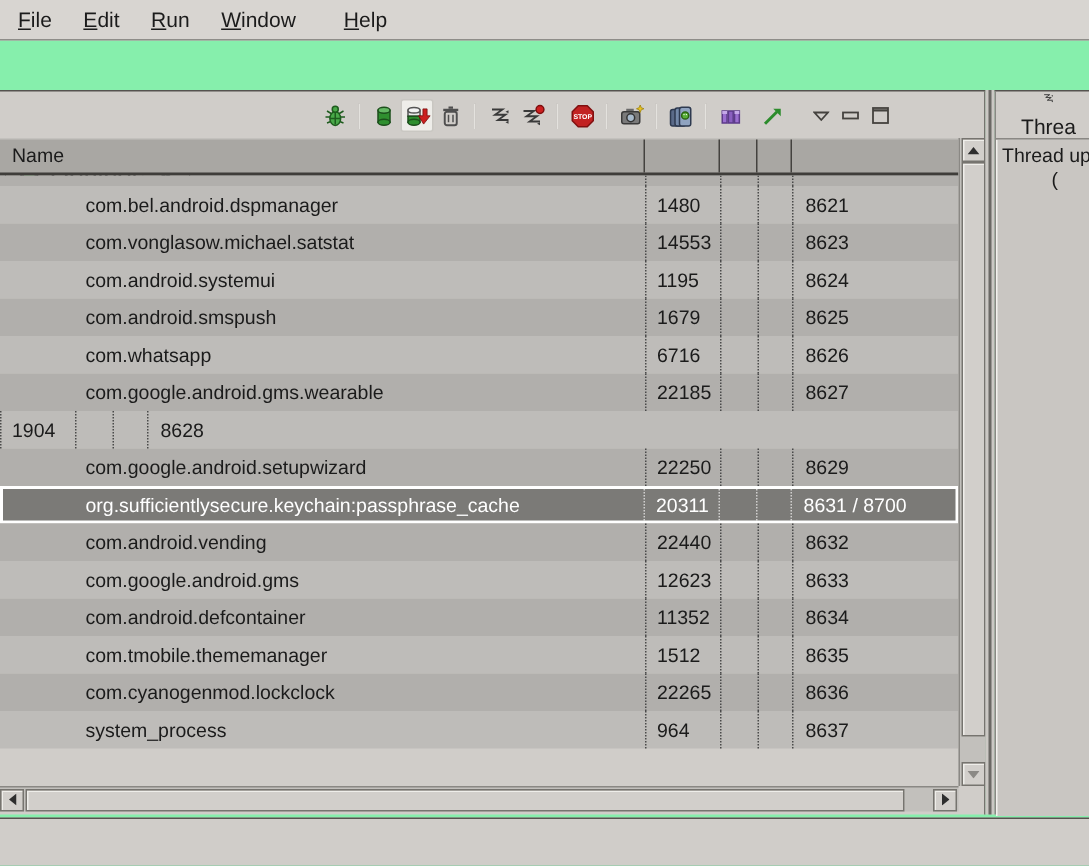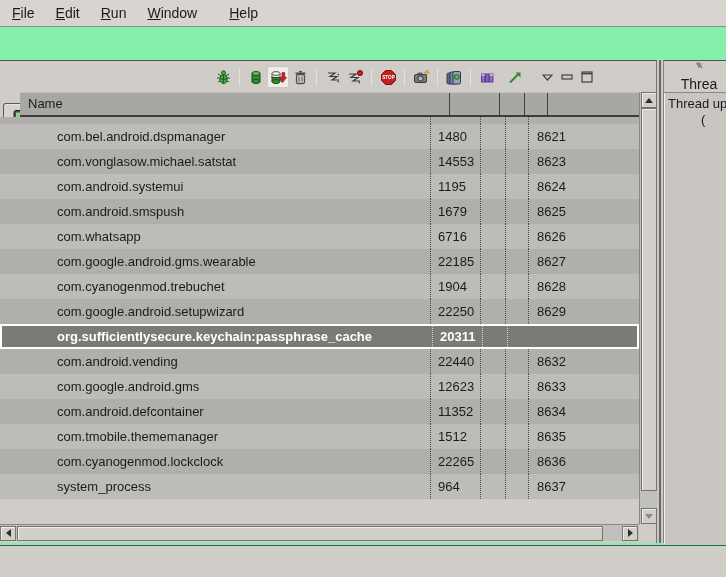--- a/index.html
+++ b/index.html
@@ -33,37 +33,37 @@
   
   .dtoolbar { position:absolute; left:212px; top:4px; height:24px; display:flex; align-items:center; }
   .tbtn { width:22px; height:22px; display:flex; align-items:center; justify-content:center; }
   .tbtn.hl { background:#eeede9; border:1px solid #c9c7c2; border-radius:2px; }
   .tsep { width:1px; height:17px; background:#9b9994; border-right:1px solid #e4e2de; margin:0 5px; }
   .winbtns { display:flex; align-items:center; gap:8px; margin-left:16px; }
   
   .theader {
     position:absolute; left:0; top:31px; width:639px; height:25px;
     background:#a9a7a3; border-top:1px solid #c3c1bd; border-bottom:2px solid #3f3d3a;
-    display:flex; font-size:13px;margin-left:20px;
+    display:flex; font-size:13px;
   }
   .theader .hc { height:100%; line-height:22px; border-right:1px solid #44423f; }
   .hc.hname { width:430px; padding-left:8px; }
   .hc.hpid { width:50px; } .hc.hc1 { width:25px; } .hc.hc2 { width:23px; }
   .hc.hport { width:111px; border-right:none; }
   .rows { position:absolute; left:0; top:56px; width:639px; height:407px; overflow:hidden; }
   .sliver { height:7px; background:#b1afac; display:flex; }
   .row { display:flex; height:25px; line-height:25px; font-size:13px; }
   .row.lt { background:#bebcb9; } .row.dk { background:#b1afac; }
   .cell { height:100%; overflow:hidden; white-space:nowrap; }
   .cell.name { width:430px; padding-left:57px; }
   .cell.pid  { width:50px; padding-left:7px; border-left:1px dotted #4a4a4a; }
   .cell.c1   { width:25px; border-left:1px dotted #4a4a4a; }
   .cell.c2   { width:23px; border-left:1px dotted #4a4a4a; }
   .cell.port { width:111px; padding-left:8px; border-left:1px dotted #4a4a4a; }
-  .row.selected { background:#7b7a77; color:#ffffff; border:2px solid #ffffff; line-height:21px;font-weight:bold; }
+  .row.selected { background:#7b7a77; color:#ffffff; border:2px solid #ffffff; line-height:21px; }
   .row.selected .cell { border-left-color:rgba(255,255,255,.65); }
   .row.selected .cell.name { padding-left:55px; border-left:none; }
   
   .vscroll { position:absolute; left:639px; top:31px; width:18px; height:432px;
     background:#c2c0bc; border-left:1px solid #8a8884; }
   .hscroll { position:absolute; left:0; top:463px; width:639px; height:17px;
     background:#c2c0bc; border-top:1px solid #8a8884; display:flex; align-items:center; }
   .sbtn { background:#d2cfcb; border:1px solid #76746f;
     box-shadow: inset 1px 1px 0 #efeeea; display:flex; align-items:center; justify-content:center; }
   .vscroll .sbtn { position:absolute; left:1px; width:16px; height:16px; }
@@ -296,38 +296,38 @@
         <div class="cell port">8626</div>
       </div>
       <div class="row dk">
         <div class="cell name">com.google.android.gms.wearable</div>
         <div class="cell pid">22185</div>
         <div class="cell c1"></div>
           <div class="cell c2"></div>
         <div class="cell port">8627</div>
       </div>
       <div class="row lt">
-        <div class="cell name">com.cyanogenmod.trebuchet</div>
         <div class="cell pid">1904</div>
         <div class="cell c1"></div>
           <div class="cell c2"></div>
         <div class="cell port">8628</div>
       </div>
       <div class="row dk">
         <div class="cell name">com.google.android.setupwizard</div>
         <div class="cell pid">22250</div>
         <div class="cell c1"></div>
           <div class="cell c2"></div>
         <div class="cell port">8629</div>
       </div>
       <div class="row selected">
         <div class="cell name">org.sufficientlysecure.keychain:passphrase_cache</div>
         <div class="cell pid">20311</div>
         <div class="cell c1"></div>
           <div class="cell c2"></div>
+        <div class="cell port">8631 / 8700</div>
       </div>
       <div class="row dk">
         <div class="cell name">com.android.vending</div>
         <div class="cell pid">22440</div>
         <div class="cell c1"></div>
           <div class="cell c2"></div>
         <div class="cell port">8632</div>
       </div>
       <div class="row lt">
         <div class="cell name">com.google.android.gms</div>

